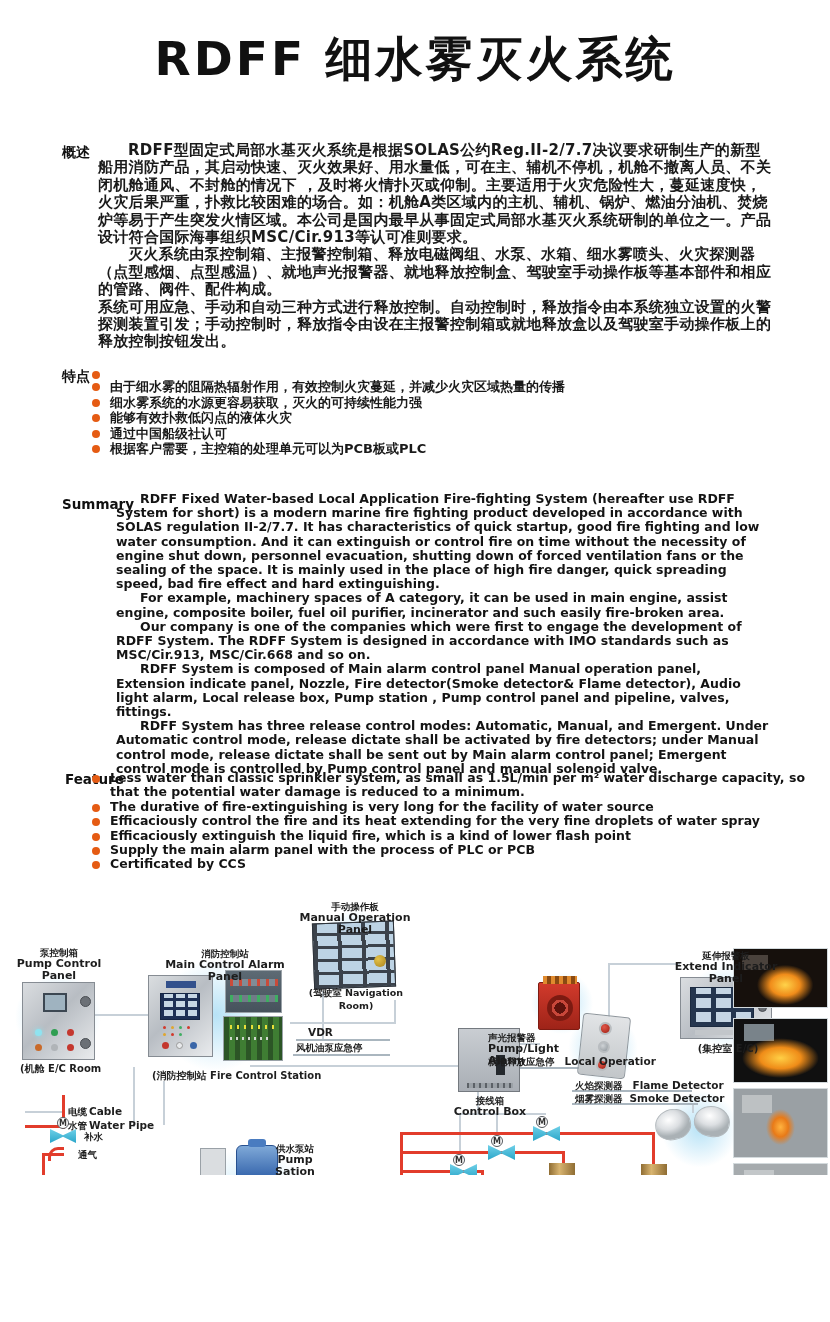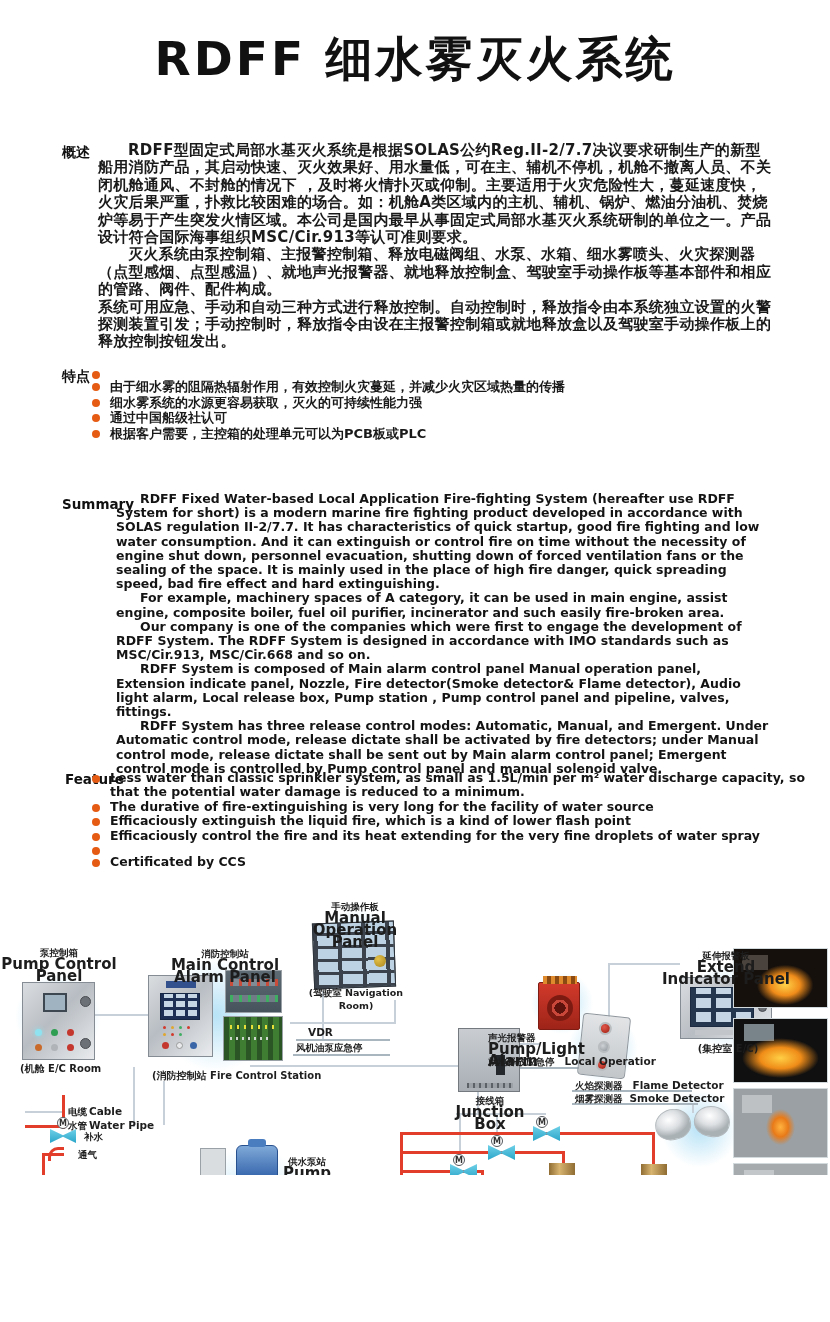--- a/index.html
+++ b/index.html
@@ -28,21 +28,21 @@
   
   .diag{position:absolute;left:0;top:895px;width:830px;height:427px;}
   .diag *{box-sizing:border-box;}
   .glow{position:absolute;transform:rotate(45deg);border-radius:6px;z-index:0;
         background:radial-gradient(closest-side,rgba(125,203,239,.55),rgba(125,203,239,0) 74%);}
   .cable{position:absolute;background:#c7d0d8;z-index:1;}
   .uline{position:absolute;background:#aab6bf;z-index:1;}
   .pipe{position:absolute;background:#e23c2b;z-index:2;}
   .dlab{position:absolute;text-align:center;font-weight:700;color:#1d1d1d;z-index:5;}
   .dlab .zh{display:block;font-size:9.5px;line-height:11px;}
-  .dlab .en{display:block;font-size:15px;line-height:12px;}
+  .dlab .en{display:block;font-size:11px;line-height:12px;}
   .dloc{position:absolute;font-size:10px;font-weight:700;color:#1d1d1d;z-index:5;}
   .drow{position:absolute;display:flex;gap:10px;align-items:baseline;font-weight:700;z-index:5;color:#1d1d1d;}
   .drow .zh9{font-size:9.5px;}
   .drow .en10{font-size:10.5px;}
   .dsm{position:absolute;font-weight:700;font-size:8.5px;line-height:9.5px;color:#1d1d1d;z-index:5;}
   
   .metal{position:absolute;z-index:3;border:1px solid #868c93;
          background:linear-gradient(135deg,#dadde0,#b8bdc3 45%,#e9ebed);}
   .screen{position:absolute;background:#9fb3c0;border:2px solid #3c4752;}
   .btn{position:absolute;width:7px;height:7px;border-radius:50%;}
@@ -146,20 +146,24 @@
     <li>
         <span class="dot"></span>
         <span>由于细水雾的阻隔热辐射作用，有效控制火灾蔓延，并减少火灾区域热量的传播</span>
       </li>
     <li>
         <span class="dot"></span>
         <span>细水雾系统的水源更容易获取，灭火的可持续性能力强</span>
       </li>
     <li>
         <span class="dot"></span>
+        <span>能够有效扑救低闪点的液体火灾</span>
+      </li>
+    <li>
+        <span class="dot"></span>
         <span>通过中国船级社认可</span>
       </li>
     <li>
         <span class="dot"></span>
         <span>根据客户需要，主控箱的处理单元可以为PCB板或PLC</span>
       </li>
   </ul>
 
   <div class="seclab en" style="left:62px;top:496px;">Summary</div>
   <div class="sumbody">
@@ -175,28 +179,29 @@
     <li>
         <span class="dot"></span>
         <span>Less water than classic sprinkler system, as small as 1.5L/min per m² water discharge capacity, so that the potential water damage is reduced to a minimum.</span>
       </li>
     <li>
         <span class="dot"></span>
         <span>The durative of fire-extinguishing is very long for the facility of water source</span>
       </li>
     <li>
         <span class="dot"></span>
+        <span>Efficaciously control the fire and its heat extending for the very fine droplets of water spray</span>
+      </li>
+    <li>
+        <span class="dot"></span>
         <span>Efficaciously extinguish the liquid fire, which is a kind of lower flash point</span>
       </li>
     <li>
         <span class="dot"></span>
-        <span>Efficaciously control the fire and its heat extending for the very fine droplets of water spray</span>
-      </li>
-    <li>
-        <span class="dot"></span>
+        <span>Supply the main alarm panel with the process of PLC or PCB</span>
       </li>
     <li>
         <span class="dot"></span>
         <span>Certificated by CCS</span>
       </li>
   </ul>
 
   <div class="diag">
 
     <div class="glow" style="left:0px;top:64px;width:116px;height:116px;"></div>
@@ -308,21 +313,21 @@
 
     <div class="dloc" style="left:308px;top:131px;font-size:10.5px;">VDR</div>
     <div class="dloc" style="left:296px;top:147px;font-size:9.5px;">风机油泵应急停</div>
 
     <div class="jbox" style="left:458px;top:133px;width:62px;height:64px;">
       <div class="jslot" style="left:37px;top:26px;width:9px;height:20px;"></div>
       <div class="jvents" style="left:8px;top:54px;width:46px;height:5px;"></div>
     </div>
     <div class="dlab" style="left:450px;top:200px;width:80px;">
       <span class="zh">接线箱</span>
-      <span class="en">Junction Box</span>
+      <span class="en">Control Box</span>
     </div>
 
     <div class="alarmbox" style="left:538px;top:87px;width:42px;height:48px;">
       <div class="alarmtop" style="left:4px;top:-7px;width:34px;height:8px;"></div>
       <div class="alarmring" style="left:8px;top:12px;width:26px;height:26px;"></div>
     </div>
     <div class="dlab" style="left:488px;top:137px;width:78px;text-align:left;">
       <span class="zh">声光报警器</span>
       <span class="en">Pump/Light Alarm</span>
     </div>
@@ -383,21 +388,21 @@
 
     <div class="bowtie t" style="left:146px;top:361px;width:26px;height:14px;"></div>
 
     <div class="pmp-frame" style="left:196px;top:355px;width:104px;height:30px;"></div>
     <div class="pmp-box" style="left:200px;top:253px;width:26px;height:38px;"></div>
     <div class="pmp-pole" style="left:211px;top:291px;width:3px;height:64px;"></div>
     <div class="pmp-motor" style="left:236px;top:250px;width:42px;height:36px;"></div>
     <div class="pmp-cap" style="left:248px;top:244px;width:18px;height:8px;"></div>
     <div class="pmp-col" style="left:246px;top:286px;width:24px;height:74px;"></div>
     <div class="pmp-flange" style="left:238px;top:358px;width:40px;height:10px;"></div>
-    <div class="dlab" style="left:268px;top:248px;width:78px;margin-top:13px;">
+    <div class="dlab" style="left:256px;top:248px;width:78px;">
       <span class="zh">供水泵站</span>
       <span class="en">Pump Sation</span>
     </div>
     <div class="dloc" style="left:208px;top:384px;width:96px;text-align:left;font-size:9.5px;">(机舱Engine Room)</div>
 
     <div class="bowtie t" style="left:306px;top:334px;width:26px;height:14px;"></div>
     <div class="dsm" style="left:300px;top:352px;width:40px;text-align:center;">泄放阀</div>
     <div class="dsm" style="left:292px;top:361px;width:58px;text-align:center;">Discharge Valve</div>
 
     <div class="mcap" style="left:536px;top:221px;">M</div>

